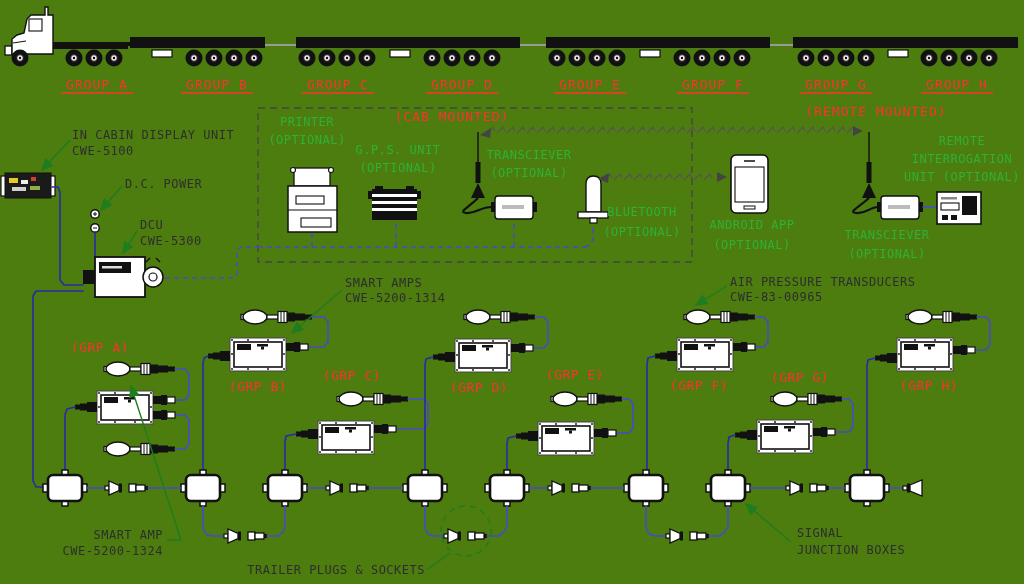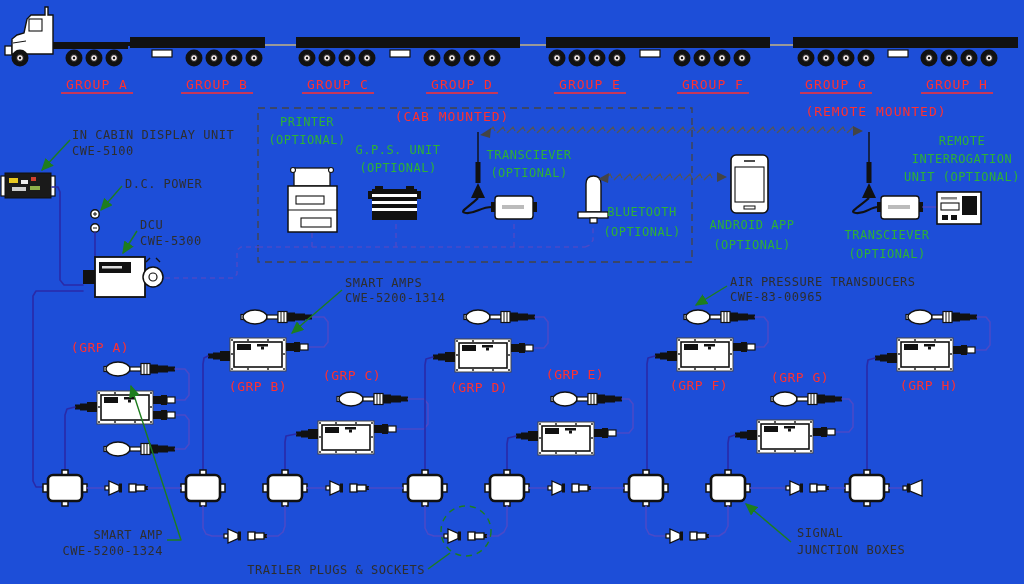--- a/index.html
+++ b/index.html
@@ -1,16 +1,16 @@
 <!DOCTYPE html>
 <html><head>
 <meta charset="utf-8">
 <style>
   html,body{margin:0;padding:0;background:#ffffff;}
-  .stage{position:relative;width:1024px;height:584px;background:#1d4ed8;overflow:hidden;
+  .stage{position:relative;width:1024px;height:584px;background:#4d7c0f;overflow:hidden;
          font-family:"DejaVu Sans Mono","Liberation Mono",monospace;}
   svg{display:block;}
   text{font-family:"DejaVu Sans Mono","Liberation Mono",monospace;}
   .t-black{fill:#2e2e2e;font-size:12px;letter-spacing:.5px;}
   .t-green{fill:#2eb136;font-size:12px;letter-spacing:.5px;}
   .t-red{fill:#ff3030;font-size:13px;letter-spacing:1px;}
   .t-grp{fill:#ff3030;font-size:13px;letter-spacing:.5px;}
   .wire{stroke:#4a4ac8;stroke-width:1.6;fill:none;stroke-linejoin:round;stroke-linecap:round;}
   .wireD{stroke:#2a2aa8;stroke-width:1.6;fill:none;stroke-linejoin:round;stroke-linecap:round;}
   .dash{stroke:#4a4ac8;stroke-width:1.5;fill:none;stroke-dasharray:5 4;stroke-linejoin:round;}

